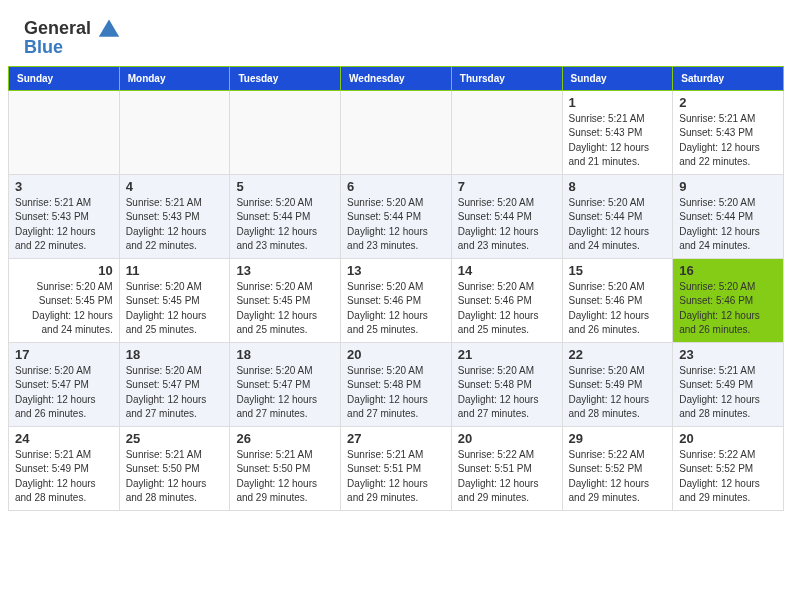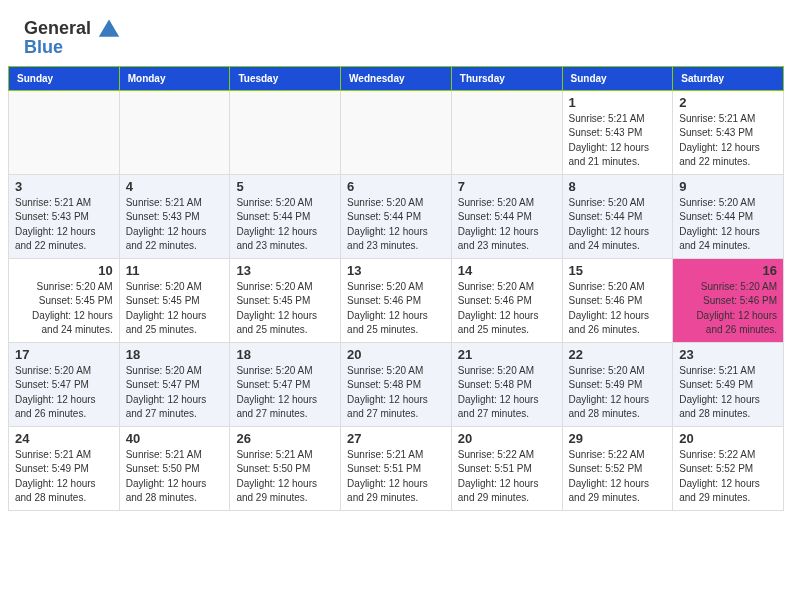--- a/index.html
+++ b/index.html
@@ -235,21 +235,21 @@
 Daylight: 12 hours
 and 25 minutes.</div>
             </td>
             <td style="background: rgb(255, 255, 255);">
               <span class="day-num">15</span>
               <div class="day-info" style="white-space: pre-line;">Sunrise: 5:20 AM
 Sunset: 5:46 PM
 Daylight: 12 hours
 and 26 minutes.</div>
             </td>
-            <td style="background: #ec4899; text-align: right;">
+            <td style="background: #84cc16;">
               <span class="day-num">16</span>
               <div class="day-info" style="white-space: pre-line;">Sunrise: 5:20 AM
 Sunset: 5:46 PM
 Daylight: 12 hours
 and 26 minutes.</div>
             </td>
           </tr>
           <tr>
             <td style="background: rgb(240, 244, 250);">
               <span class="day-num">17</span>
@@ -303,21 +303,21 @@
           </tr>
           <tr>
             <td style="background: rgb(255, 255, 255);">
               <span class="day-num">24</span>
               <div class="day-info" style="white-space: pre-line;">Sunrise: 5:21 AM
 Sunset: 5:49 PM
 Daylight: 12 hours
 and 28 minutes.</div>
             </td>
             <td style="background: rgb(255, 255, 255);">
-              <span class="day-num">40</span>
+              <span class="day-num">25</span>
               <div class="day-info" style="white-space: pre-line;">Sunrise: 5:21 AM
 Sunset: 5:50 PM
 Daylight: 12 hours
 and 28 minutes.</div>
             </td>
             <td style="background: rgb(255, 255, 255);">
               <span class="day-num">26</span>
               <div class="day-info" style="white-space: pre-line;">Sunrise: 5:21 AM
 Sunset: 5:50 PM
 Daylight: 12 hours

